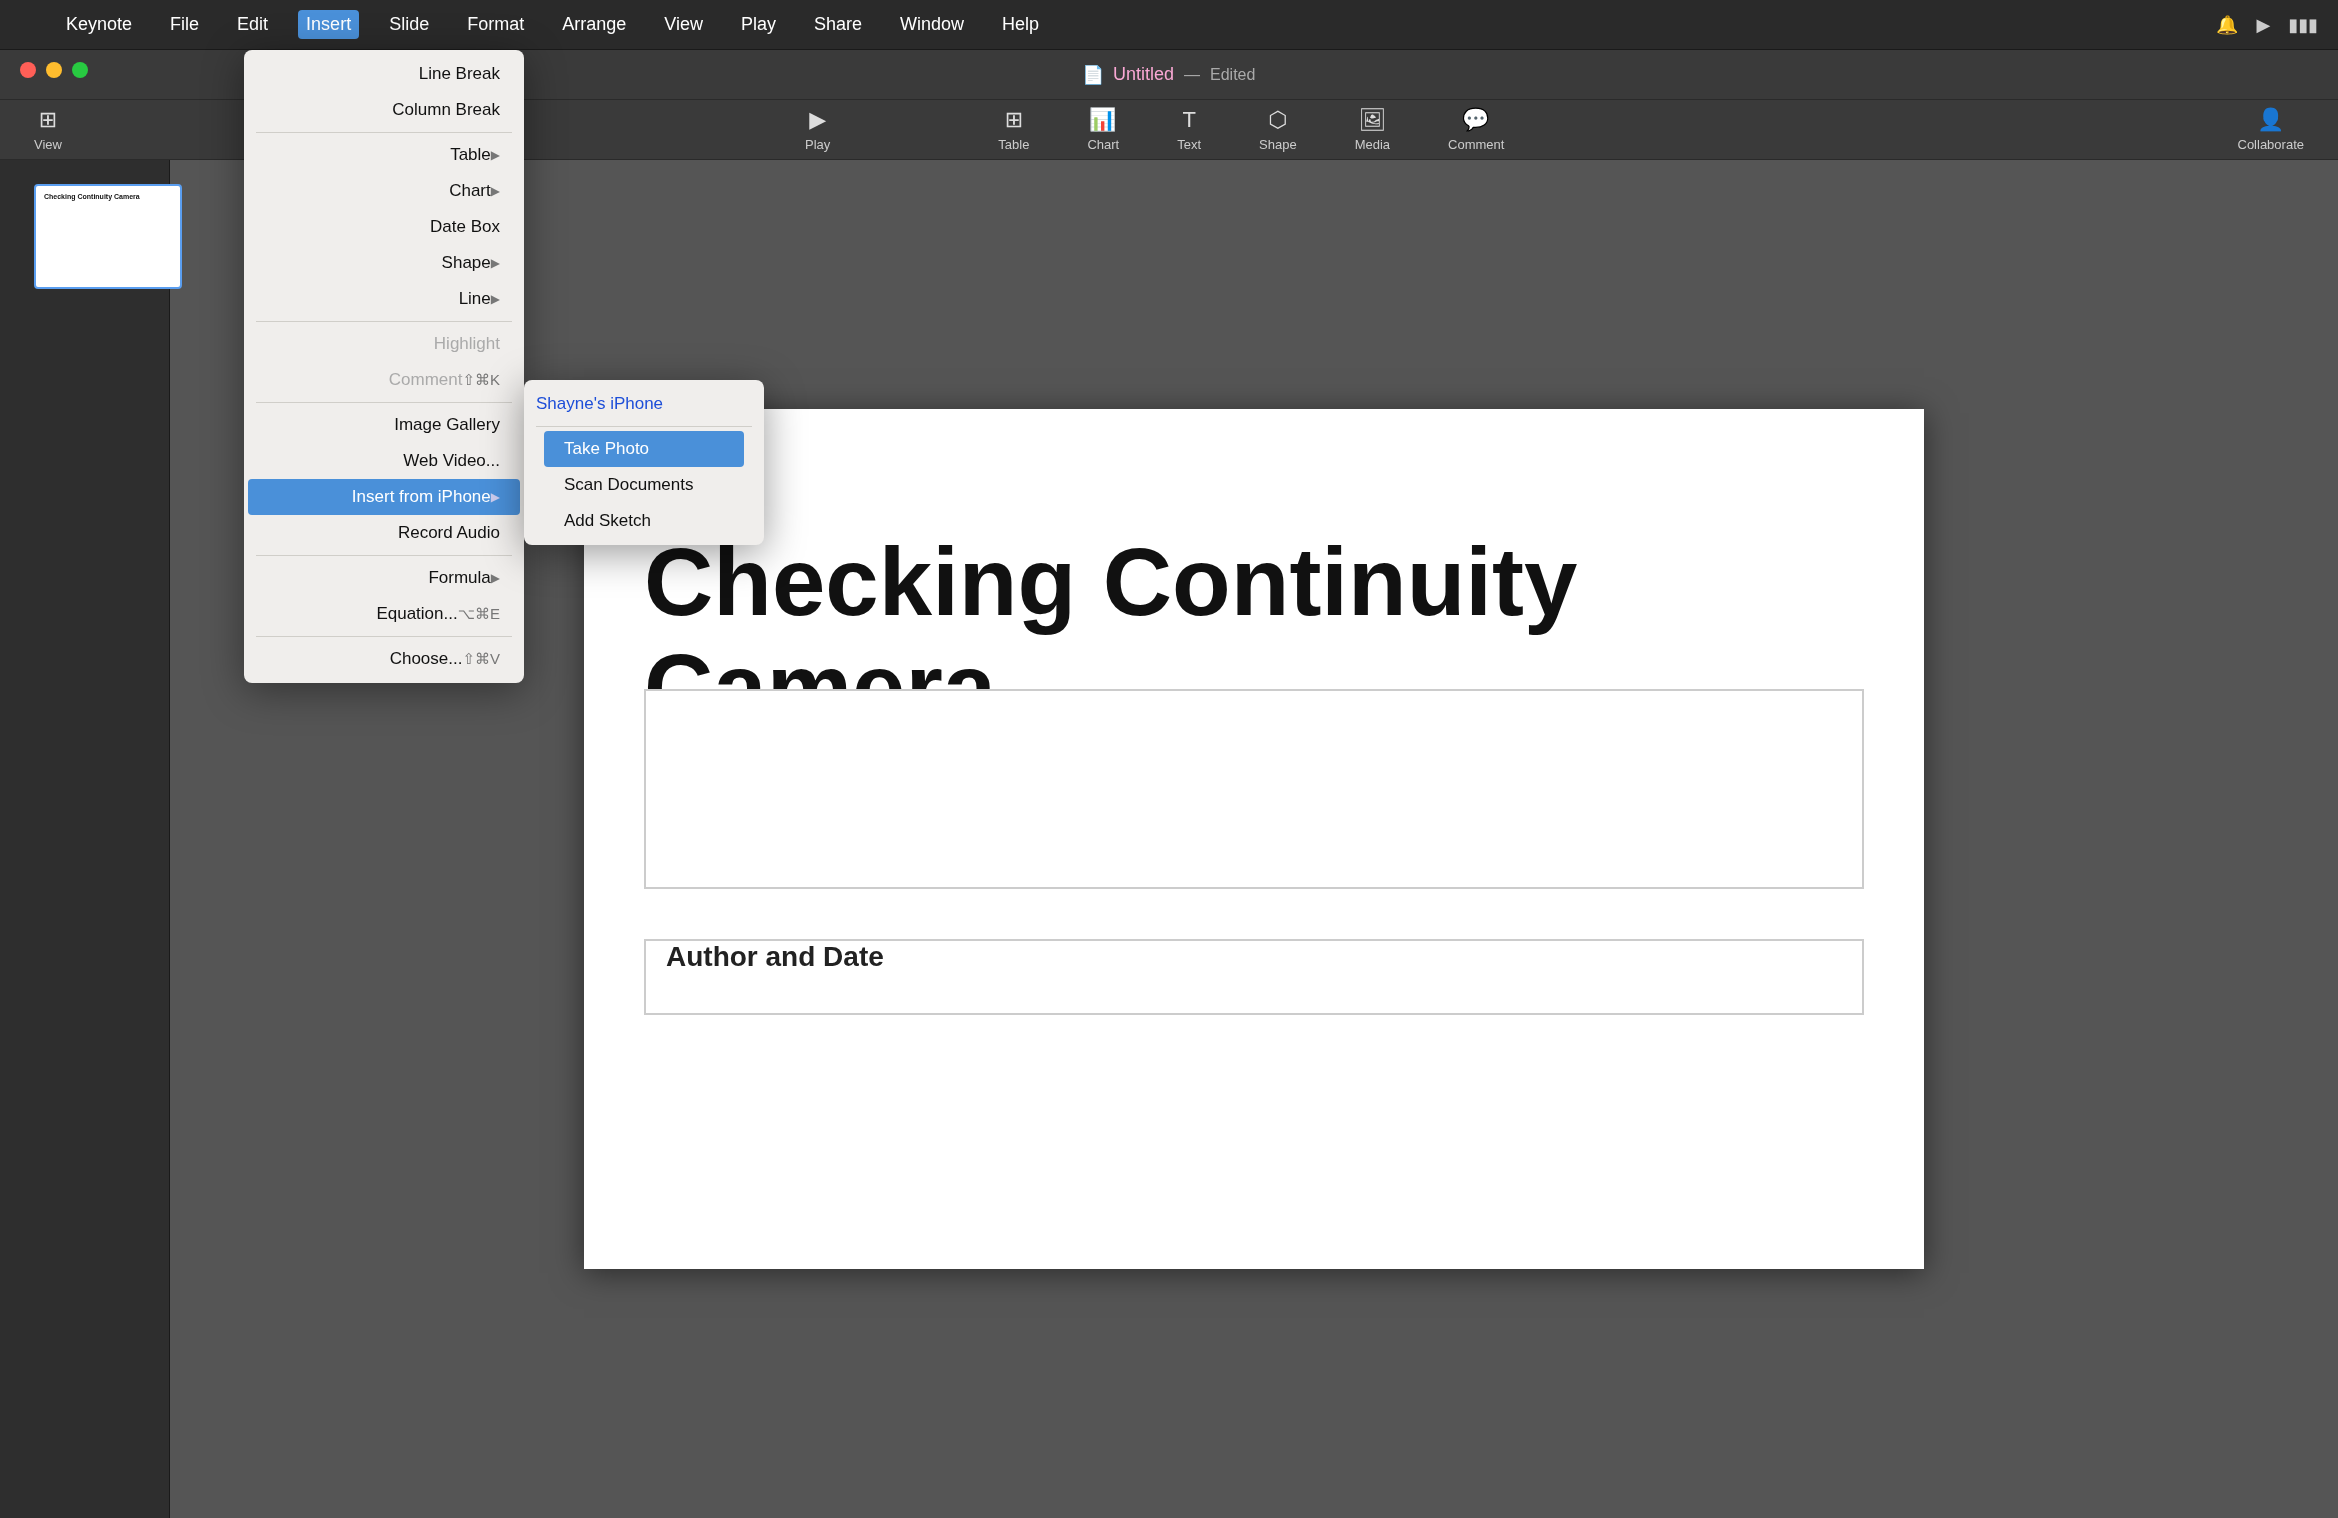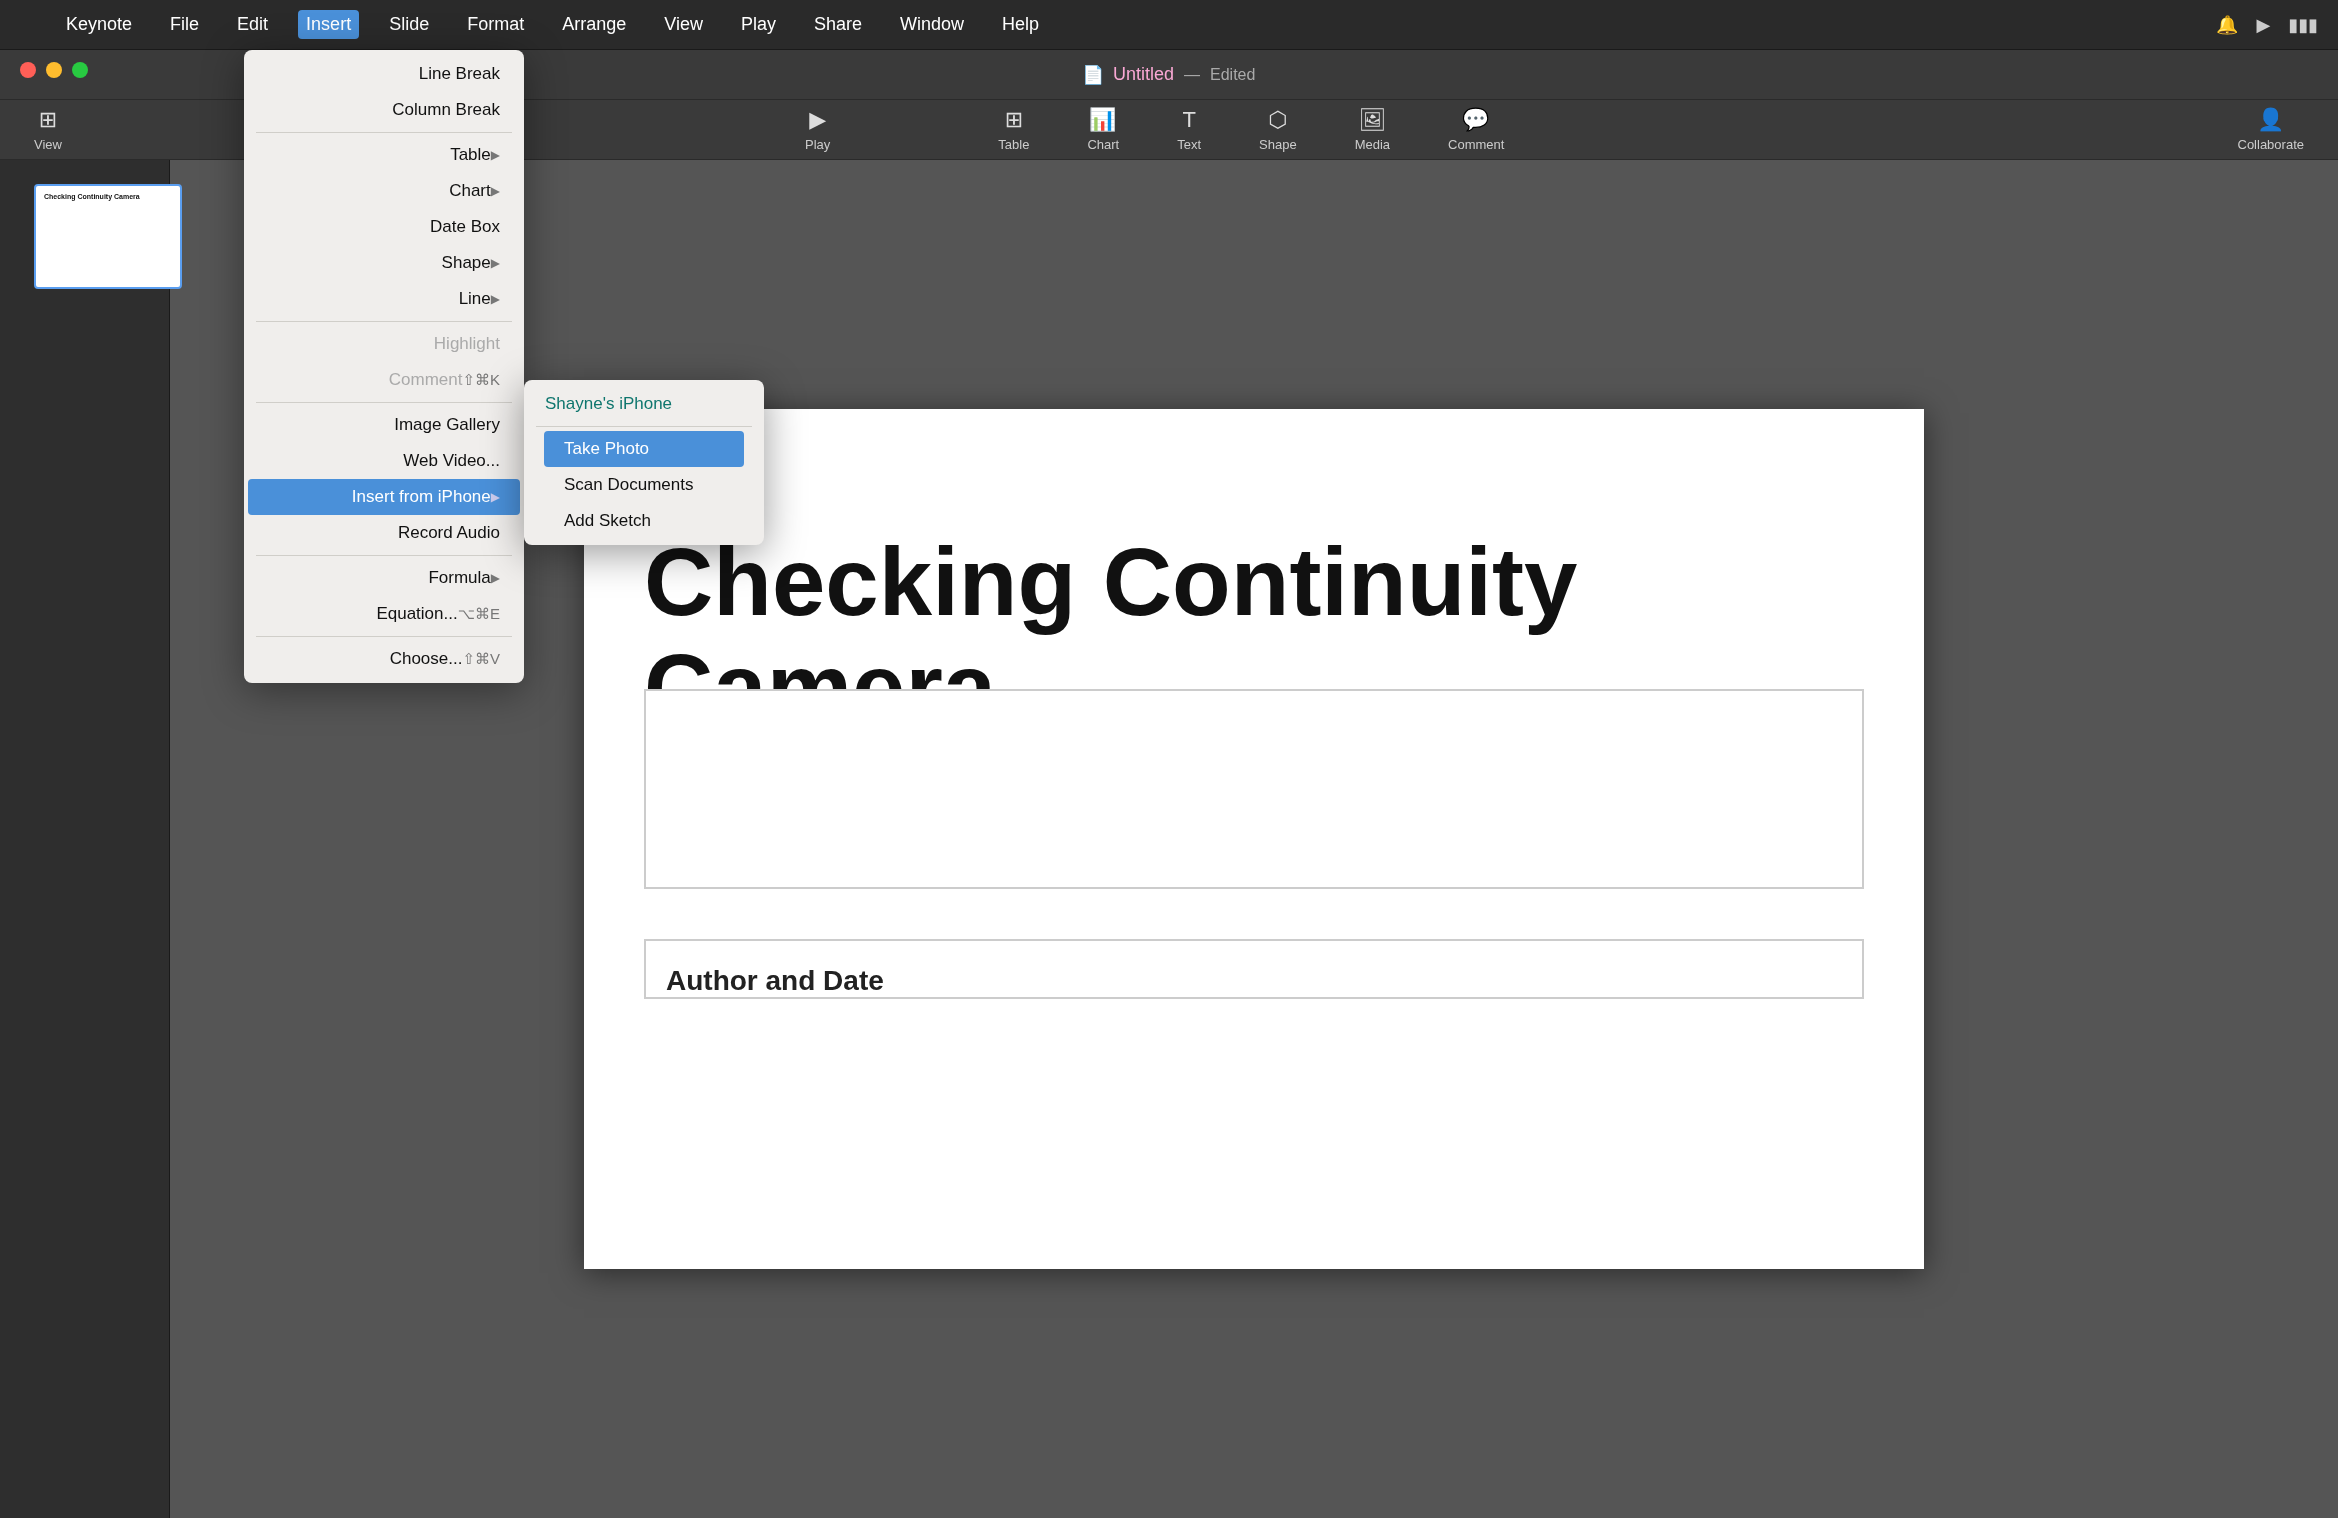--- a/index.html
+++ b/index.html
@@ -158,25 +158,25 @@
       right: 60px;
       height: 200px;
       border: 2px solid #ccc;
       background: #fff;
     }
     .slide-author-box {
       position: absolute;
       top: 530px;
       left: 60px;
       right: 60px;
-      height: 60px;
+      height: 76px;
       border: 2px solid #ccc;
       background: #fff;
       display: flex;
-      align-items: flex-end;
+      align-items: flex-start;
       padding-left: 20px;
       font-size: 28px;
       font-weight: 600;
       color: #222;
     }
 
     
     #search-bar {
       position: absolute;
       top: 50px; left: 170px; right: 0;
@@ -243,23 +243,23 @@
       align-items: center;
       padding: 8px 20px;
       font-size: 17px;
       color: #111;
       cursor: default;
       border-radius: 4px;
       margin: 0 20px;
     }
     .submenu-item.highlighted { background: #4a90d9; color: #fff; }
     .submenu-header {
-      padding: 8px 21px;
+      padding: 8px 12px;
       font-size: 17px;
-      color: #0f766e;
+      color: #1d4ed8;
       cursor: default;
     }
     .submenu-separator {
       height: 1px;
       background: #d0cec9;
       margin: 4px 12px;
     }
 
     
     #traffic-lights {

